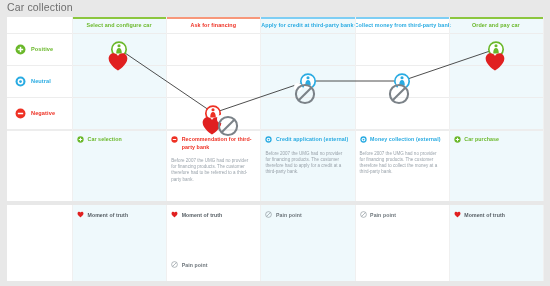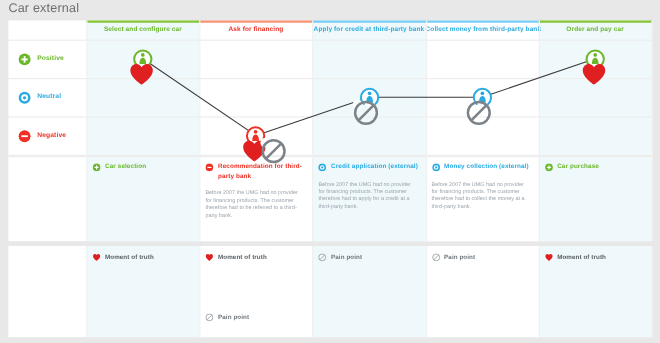--- a/index.html
+++ b/index.html
@@ -79,21 +79,21 @@
   .moment .m-label{font-size:5.2px;font-weight:bold;letter-spacing:.08px;white-space:nowrap;}
   .m-red .m-label{color:#555d63;}
   .m-grey .m-label{color:#6d757b;}
 </style>
 </head>
 <body>
 
 <div class="app">
 
   <div class="titlebar">
-    <div class="title">Car external</div>
+    <div class="title">Car collection</div>
   </div>
 
   <div class="panel" id="journey-panel">
       <div class="col-bg shade" style="left: 65px; width: 94.2px;"></div>
       <div class="col-bg plain" style="left: 159.2px; width: 94.2px;"></div>
       <div class="col-bg shade" style="left: 253.4px; width: 94.2px;"></div>
       <div class="col-bg plain" style="left: 347.6px; width: 94.2px;"></div>
       <div class="col-bg shade" style="left: 441.8px; width: 94.2px;"></div>
       <div class="hdr-bar" style="left: 65px; width: 94.2px; background: rgb(140, 198, 63);"></div>
       <div class="hdr-bar" style="left: 159.2px; width: 94.2px; background: rgb(247, 151, 122);"></div>

